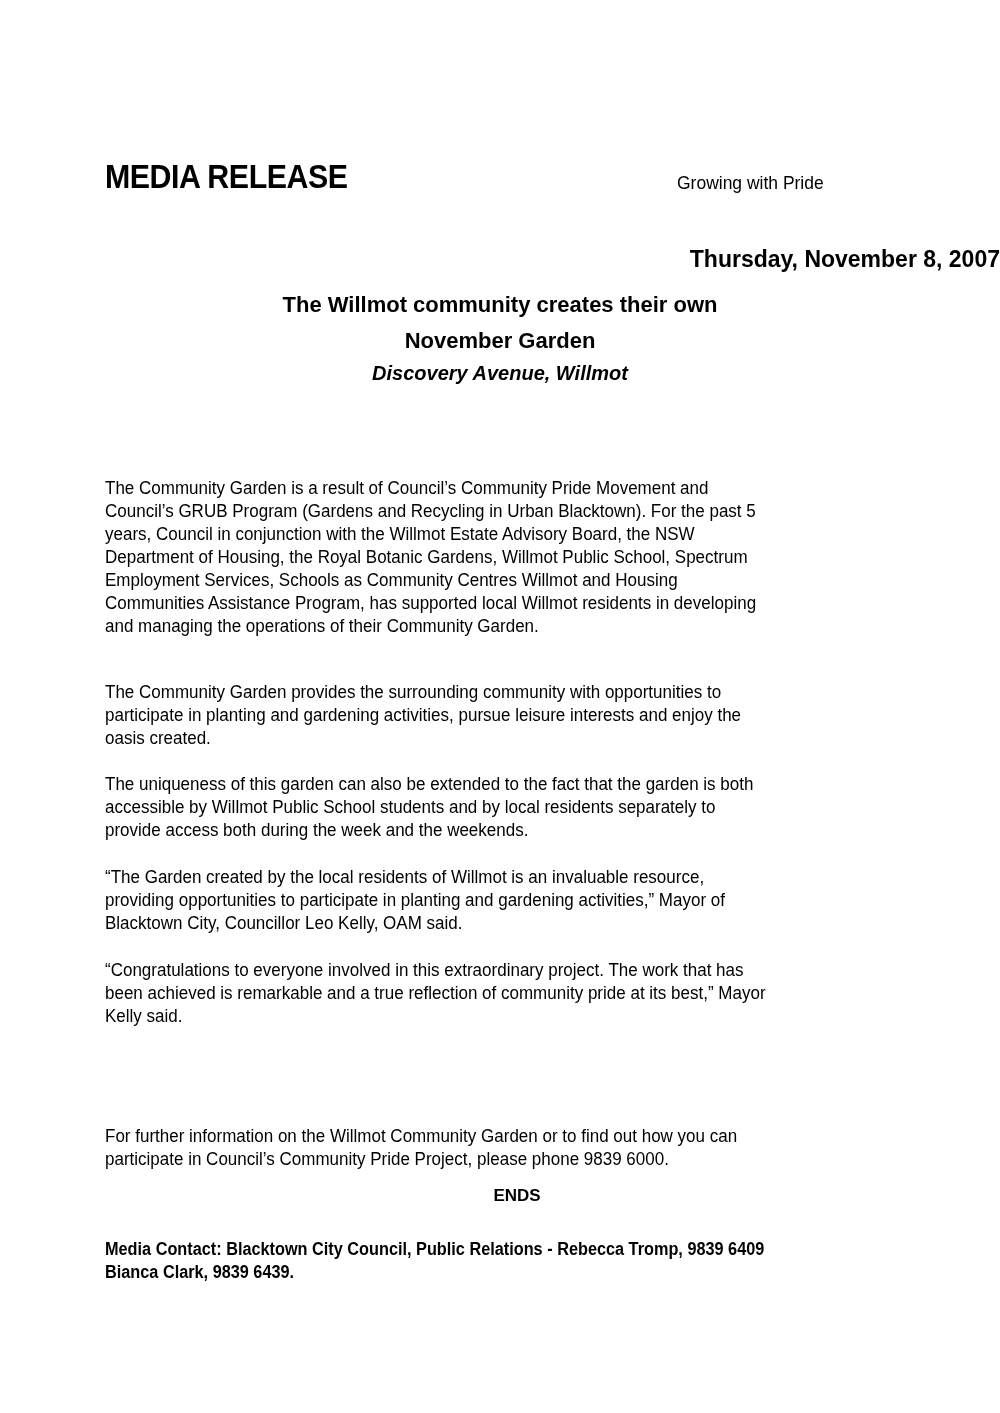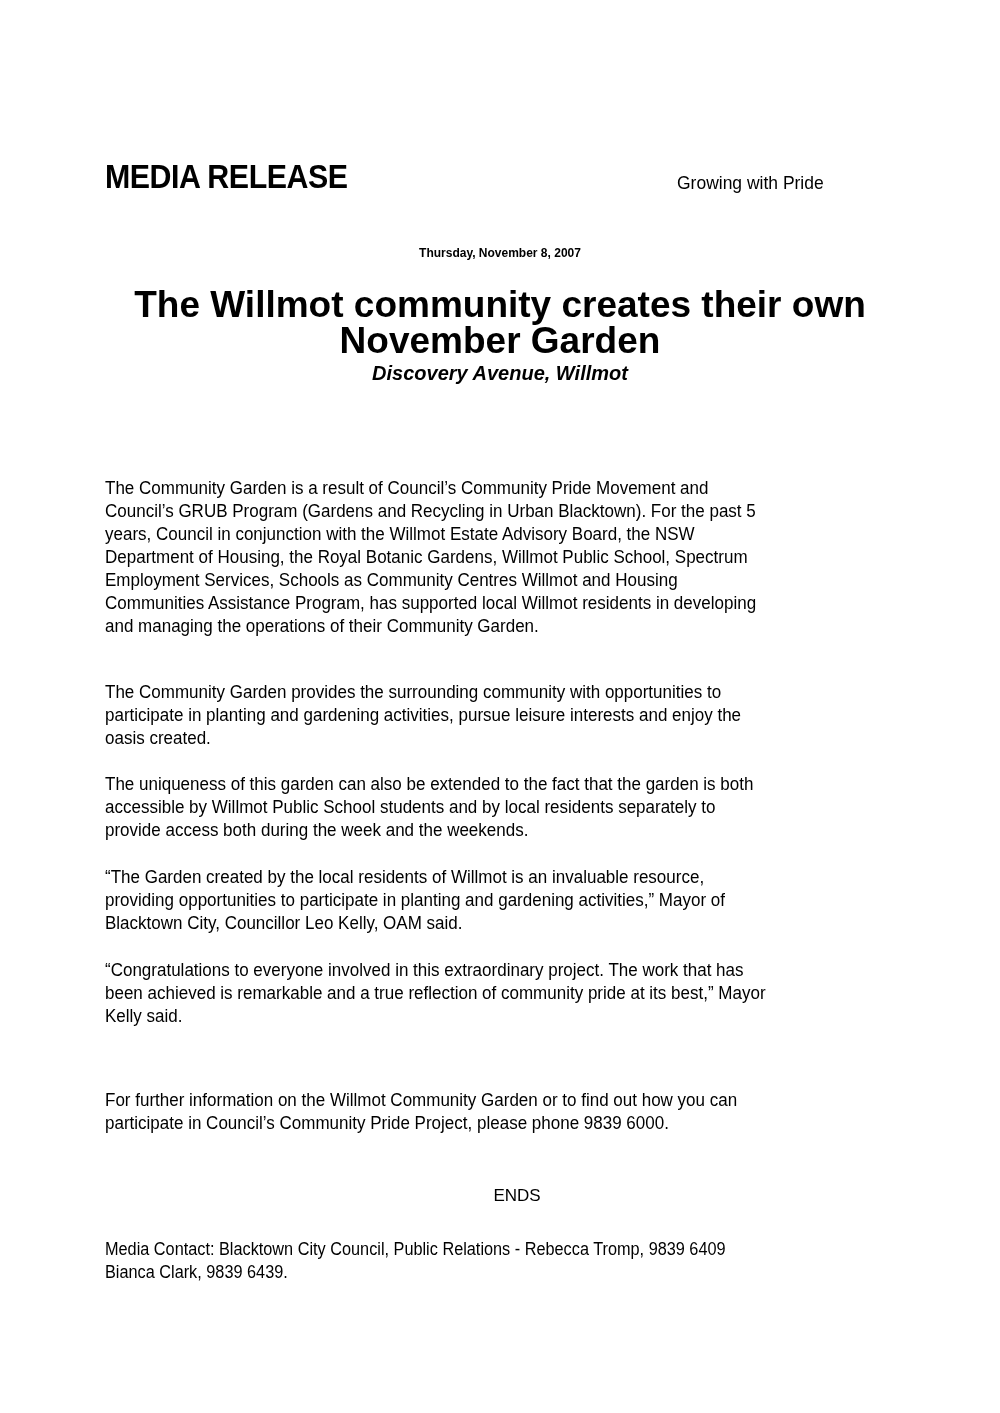--- a/index.html
+++ b/index.html
@@ -2,27 +2,27 @@
 <html><head>
   <meta charset="utf-8">
   <style>
     html, body { margin: 0; padding: 0; background: #ffffff; }
     body { width: 1000px; height: 1413px; position: relative; overflow: hidden;
            font-family: "Liberation Sans", sans-serif; color: #000; }
     .page { position: absolute; left: 0; top: 0; width: 1000px; height: 1413px; }
     .hdr-title { position: absolute; left: 105px; top: 158px; font-size: 33px; font-weight: bold;
                  letter-spacing: -0.5px; transform: scaleX(0.92); transform-origin: left top; }
     .hdr-tag { position: absolute; left: 677px; top: 172px; font-size: 19px; transform: scaleX(0.92); transform-origin: left top; }
-    .date { position: absolute; left: 0; width: 1000px; top: 246px; text-align: center; font-size: 12px; font-weight: bold; }
-    .headline { position: absolute; left: 0; width: 1000px; top: 287px; text-align: center; font-size: 37px; font-weight: bold; line-height: 36px; }
+    .date { position: absolute; left: 0; width: 1000px; top: 246px; text-align: right; font-size: 23px; font-weight: bold; }
+    .headline { position: absolute; left: 0; width: 1000px; top: 287px; text-align: center; font-size: 22px; font-weight: bold; line-height: 36px; }
     .location { position: absolute; left: 0; width: 1000px; top: 362px; text-align: center; font-size: 20px; font-weight: bold; font-style: italic; }
     .para { position: absolute; left: 105px; width: 810px; font-size: 18.3px; line-height: 23px; }
     .para .ln { display: block; white-space: nowrap; transform: scaleX(0.93); transform-origin: left top; }
-    .ends { position: absolute; left: 0; width: 1000px; top: 1186px; text-align: center; font-size: 17px; font-weight: normal; padding-left: 34px; box-sizing: border-box; }
-    .contact { position: absolute; left: 105px; top: 1238px; font-size: 17.5px; font-weight: normal; line-height: 23px; }
+    .ends { position: absolute; left: 0; width: 1000px; top: 1186px; text-align: center; font-size: 17px; font-weight: bold; padding-left: 34px; box-sizing: border-box; }
+    .contact { position: absolute; left: 105px; top: 1238px; font-size: 17.5px; font-weight: bold; line-height: 23px; }
     .contact .ln { display: block; white-space: nowrap; transform: scaleX(0.93); transform-origin: left top; }
   </style>
 </head>
 <body>
 
 <div class="page">
 
   <div class="hdr-title">MEDIA RELEASE</div>
   <div class="hdr-tag">Growing with Pride</div>
 
@@ -63,21 +63,21 @@
     <span class="ln">Blacktown City, Councillor Leo Kelly, OAM said.</span>
   </div>
 
   <div class="para" style="top:958px">
     <span class="ln">“Congratulations to everyone involved in this extraordinary project. The work that has</span>
     <span class="ln">been achieved is remarkable and a true reflection of community pride at its best,” Mayor</span>
     <span class="ln">Kelly said.</span>
   </div>
 
 
-  <div class="para" style="top:1088px">
+  <div class="para" style="top:1124px">
     <span class="ln">For further information on the Willmot Community Garden or to find out how you can</span>
     <span class="ln">participate in Council’s Community Pride Project, please phone 9839 6000.</span>
   </div>
 
   <div class="ends">ENDS</div>
 
   <div class="contact">
     <span class="ln">Media Contact: Blacktown City Council, Public Relations - Rebecca Tromp, 9839 6409</span>
     <span class="ln">Bianca Clark, 9839 6439.</span>
   </div>

